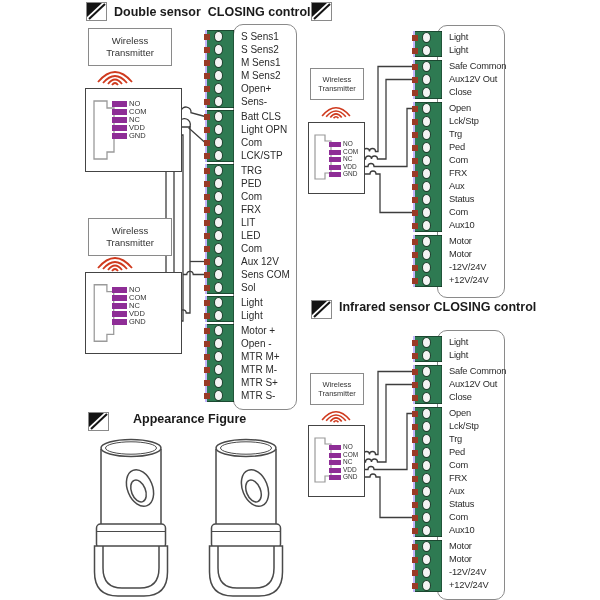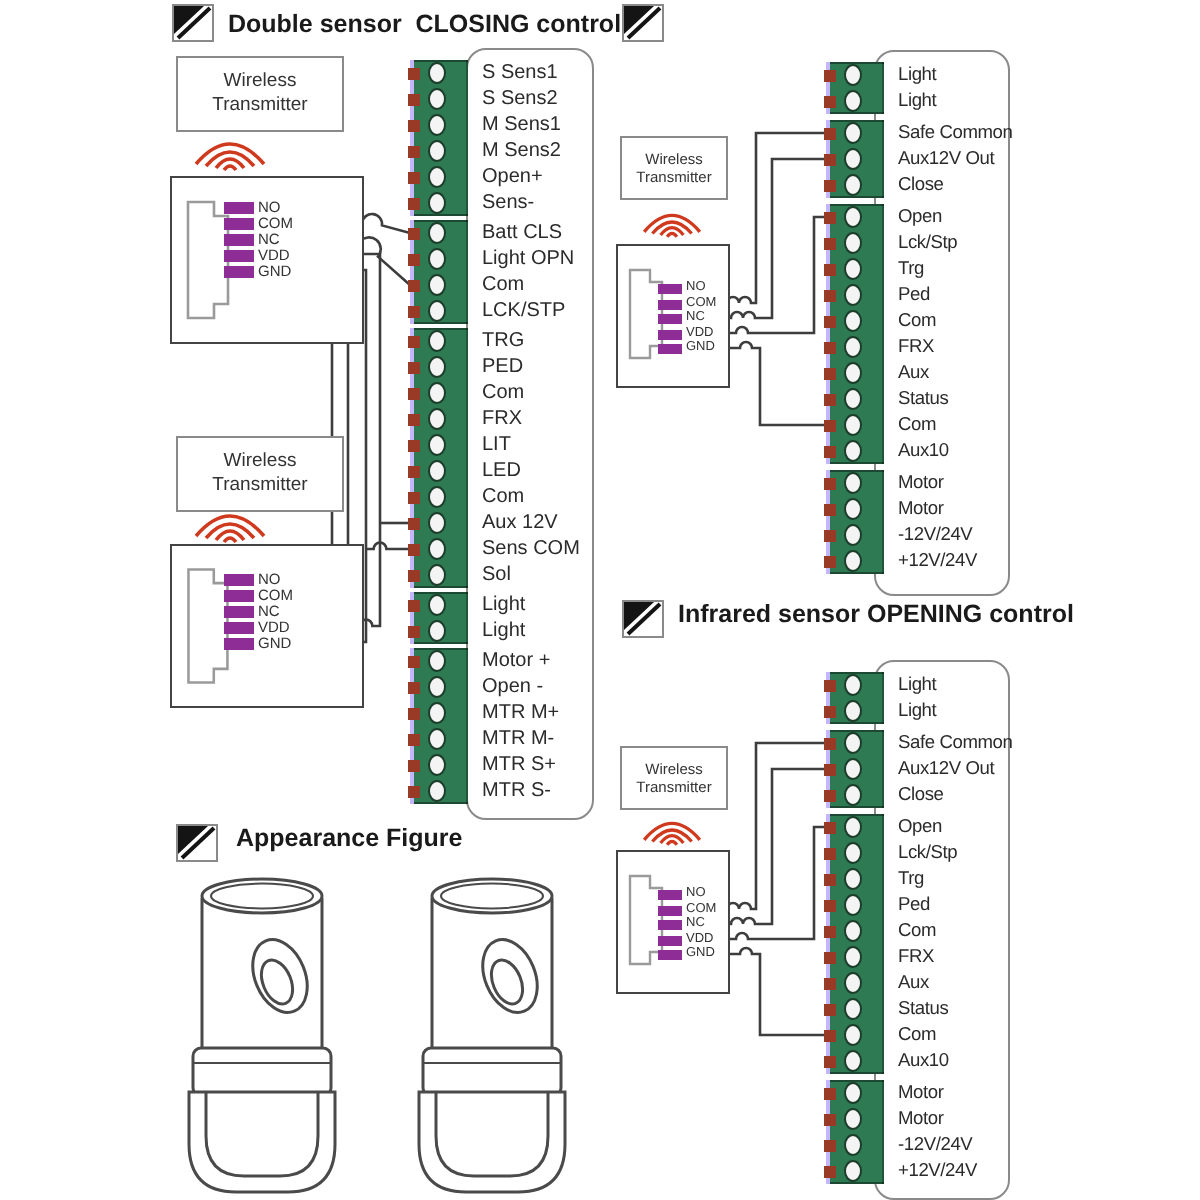--- a/index.html
+++ b/index.html
@@ -70,24 +70,24 @@
     <line x1="19" y1="2" x2="3" y2="17" stroke="#141414" stroke-width="2"></line>
   </svg>
 </div>
 
 <div class="abs" style="left:311px;top:300px;z-index:4;display:flex;align-items:flex-start;">
   <svg width="22" height="20" viewBox="0 0 22 20" style="margin-right:6px;">
     <rect x="0.5" y="0.5" width="20" height="18" fill="#fff" stroke="#8a8a8a"></rect>
     <polygon points="1,1 16,1 1,15" fill="#141414"></polygon>
     <line x1="19" y1="2" x2="3" y2="17" stroke="#141414" stroke-width="2"></line>
   </svg>
-  <span class="title">Infrared sensor OPENING control</span>
-</div>
-
-<div class="abs" style="left:88px;top:412px;z-index:4;display:flex;align-items:flex-start;">
+  <span class="title">Infrared sensor CLOSING control</span>
+</div>
+
+<div class="abs" style="left:88px;top:412px;z-index:4;display:flex;align-items:flex-start;gap:15px;">
   <svg width="22" height="20" viewBox="0 0 22 20" style="margin-right:8px;">
     <rect x="0.5" y="0.5" width="20" height="18" fill="#fff" stroke="#8a8a8a"></rect>
     <polygon points="1,1 16,1 1,15" fill="#141414"></polygon>
     <line x1="19" y1="2" x2="3" y2="17" stroke="#141414" stroke-width="2"></line>
   </svg>
   <span class="title">Appearance Figure</span>
 </div>
 
 <div class="abs outline" style="left:233px;top:24px;width:62px;height:384px;z-index:0;"></div>
 <div class="abs outline" style="left:437px;top:25px;width:66px;height:271px;z-index:0;"></div>

